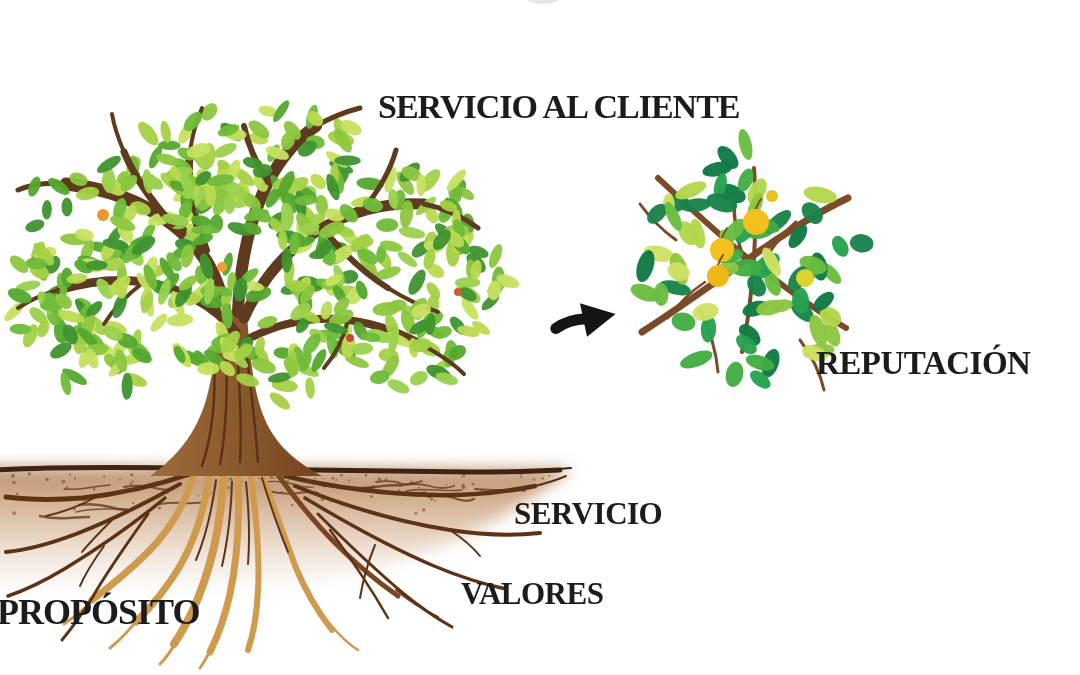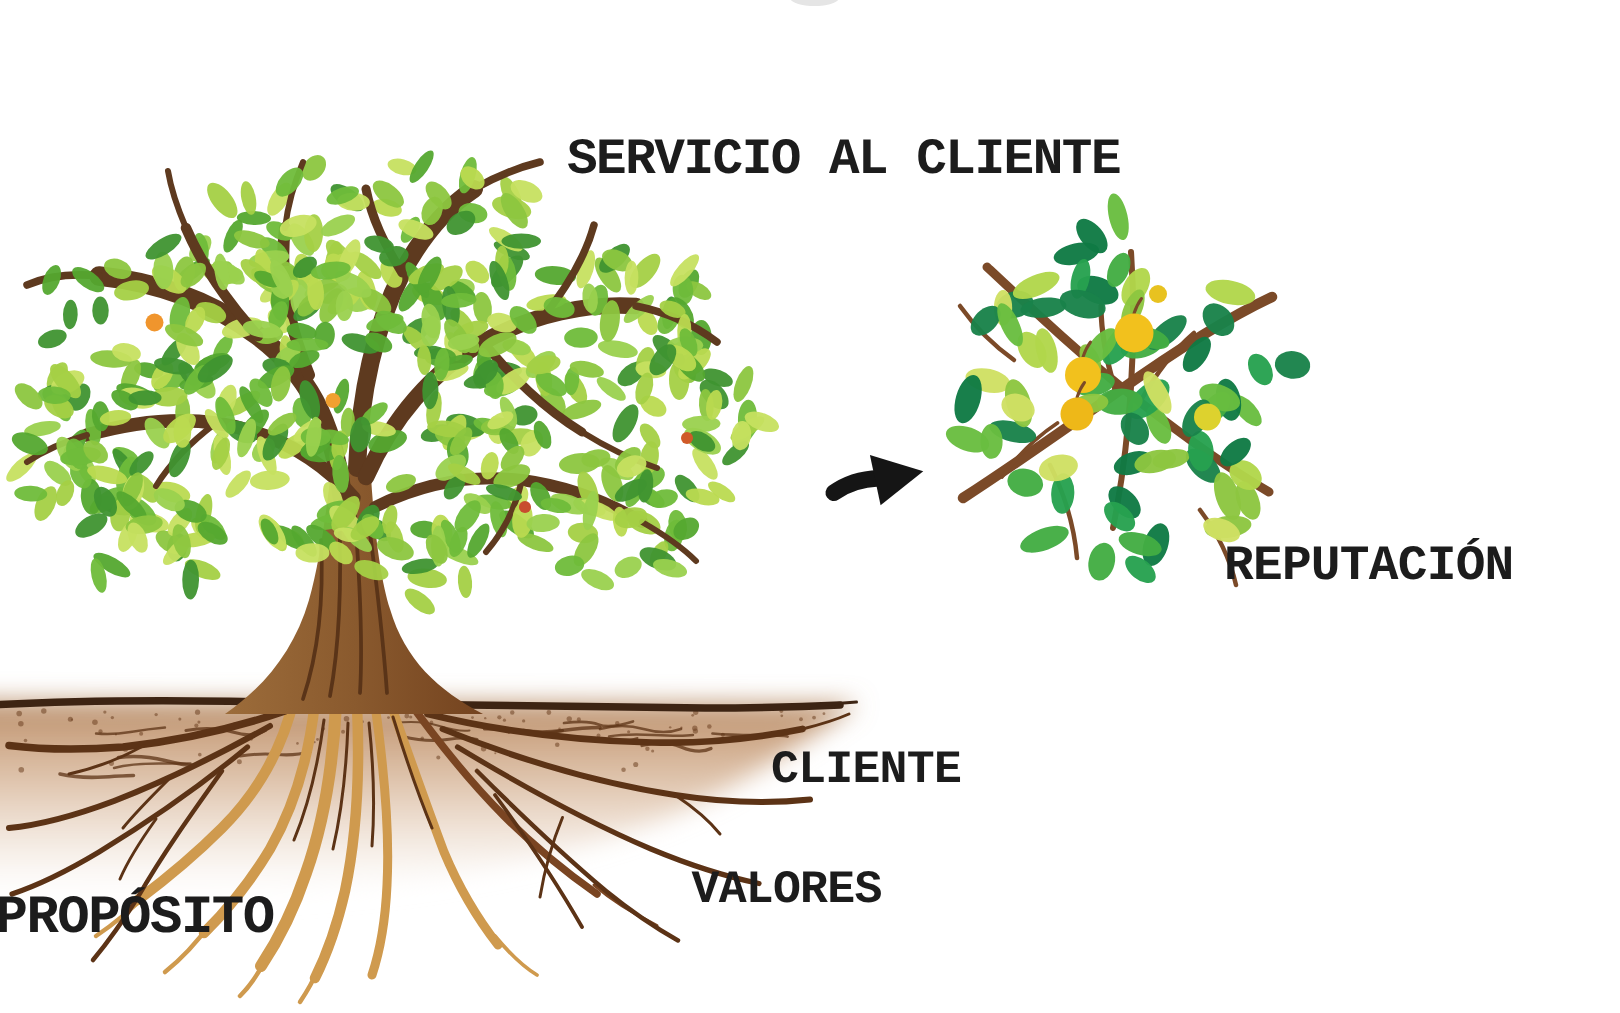--- a/index.html
+++ b/index.html
@@ -1,27 +1,27 @@
 <!DOCTYPE html>
 <html><head>
 <meta charset="utf-8">
 <style>
   html,body{margin:0;padding:0;background:#ffffff;}
   .stage{
     position:relative;width:1080px;height:675px;background:#ffffff;
-    overflow:hidden;font-family:Liberation Mono, monospace;
+    overflow:hidden;font-family:Liberation Serif, serif;
   }
   .art{position:absolute;left:0;top:0;}
   .lbl{
     position:absolute;font-weight:700;line-height:1;white-space:nowrap;
     color:var(--label-color,#1c1c1c);
   }
   .lbl-servicio {left:378px;top:90px;font-size:34px;letter-spacing:-1px;}
   .lbl-ventas   {left:843px;top:112px;font-size:33px;letter-spacing:-0.5px;}
-  .lbl-reputacion{left:816px;top:361px;font-size:33px;letter-spacing:-0.5px;}
+  .lbl-reputacion{left:816px;top:347px;font-size:33px;letter-spacing:-0.5px;}
   .lbl-valores  {left:514px;top:498px;font-size:31px;letter-spacing:-0.5px;}
   .lbl-cultura  {left:461px;top:578px;font-size:31px;letter-spacing:-0.5px;}
   .lbl-proposito{left:-3px;top:594px;font-size:36px;letter-spacing:-1px;}
   .arrow-svg{position:absolute;left:548px;top:292px;}
 </style>
 </head>
 <body>
 
 <div class="stage" style="--label-color: #1c1c1c;">
 
@@ -807,16 +807,16 @@
 
   <svg class="arrow-svg" width="72" height="48" viewBox="0 0 72 48">
     <g id="arrow-shape" transform="rotate(-7 36 28)">
       <path d="M7 33 C16 28 26 26 38 27" stroke="#151515" stroke-width="11" stroke-linecap="round" fill="none"></path>
       <polygon points="34,11 68,26 37,45" fill="#151515"></polygon>
     </g>
   </svg>
 
   <div class="lbl lbl-servicio">SERVICIO AL CLIENTE</div>
   <div class="lbl lbl-reputacion">REPUTACIÓN</div>
-  <div class="lbl lbl-valores">CLIENTE</div>
+  <div class="lbl lbl-valores">SERVICIO</div>
   <div class="lbl lbl-cultura">VALORES</div>
   <div class="lbl lbl-proposito">PROPÓSITO</div>
 </div>
 
 </body></html>

